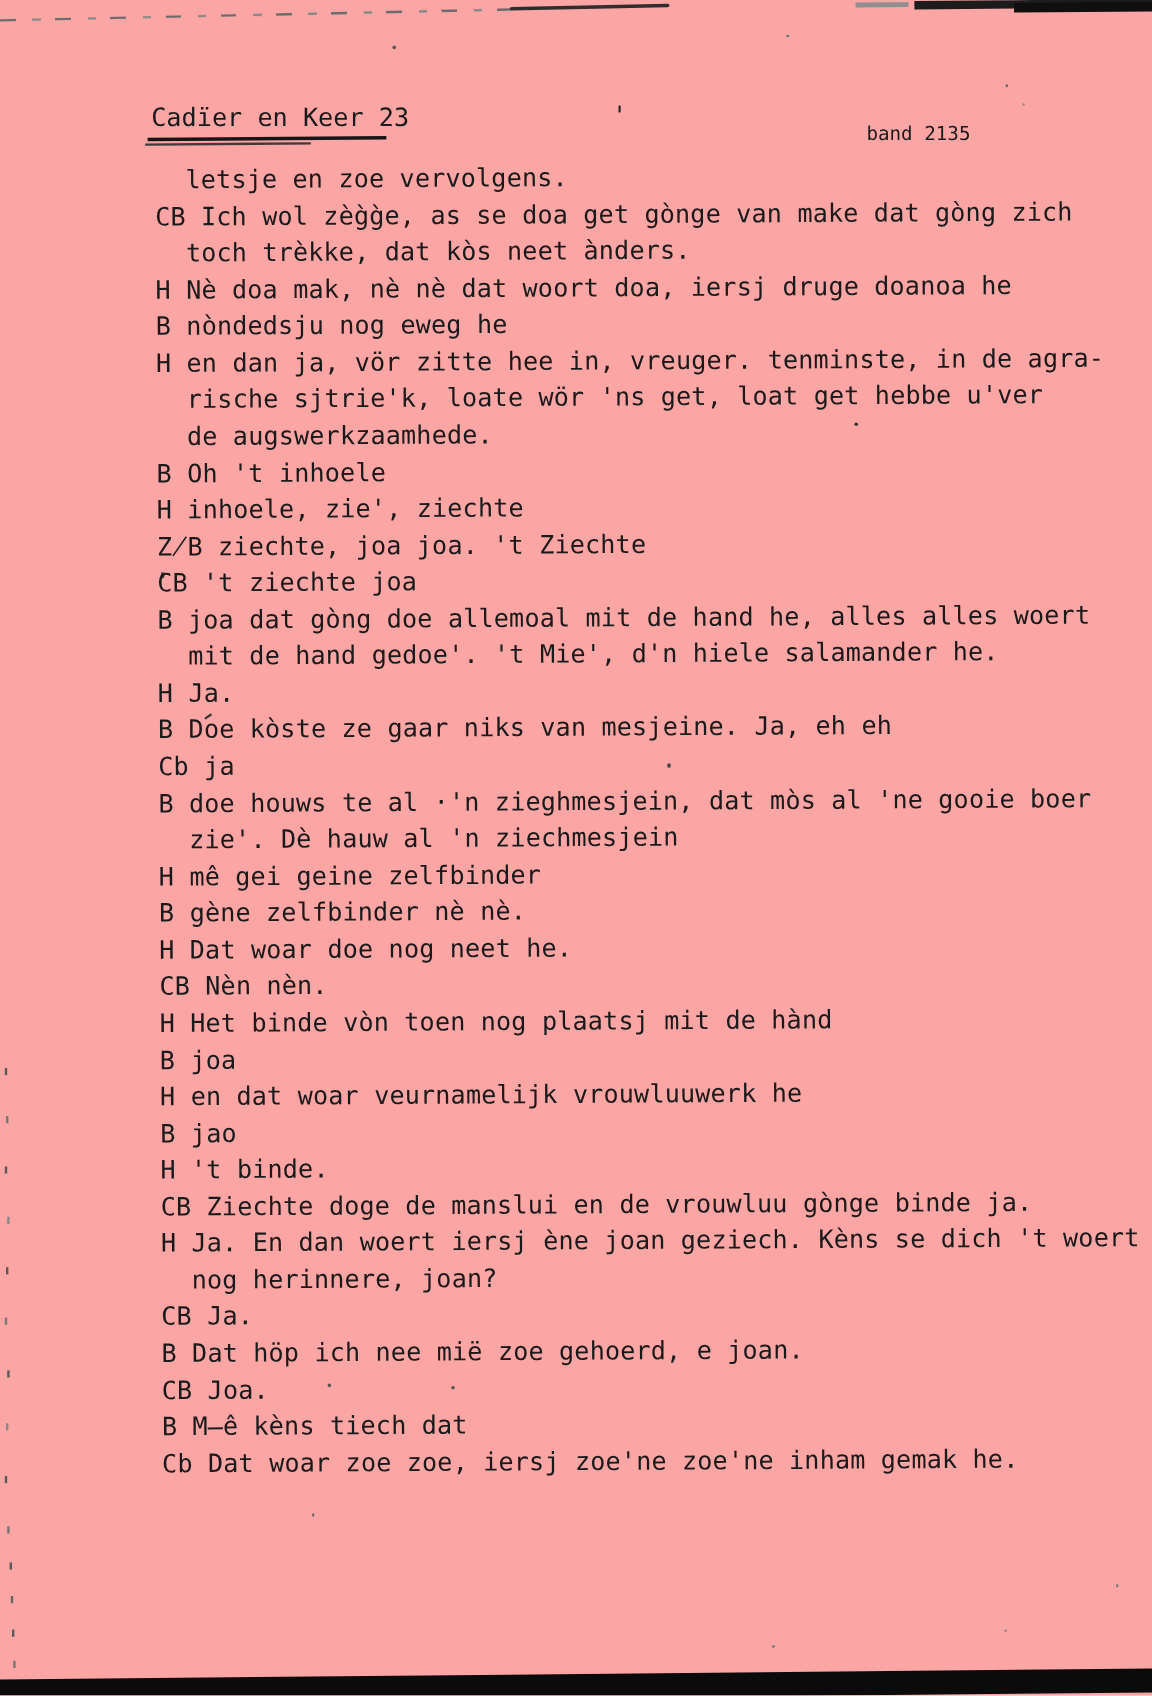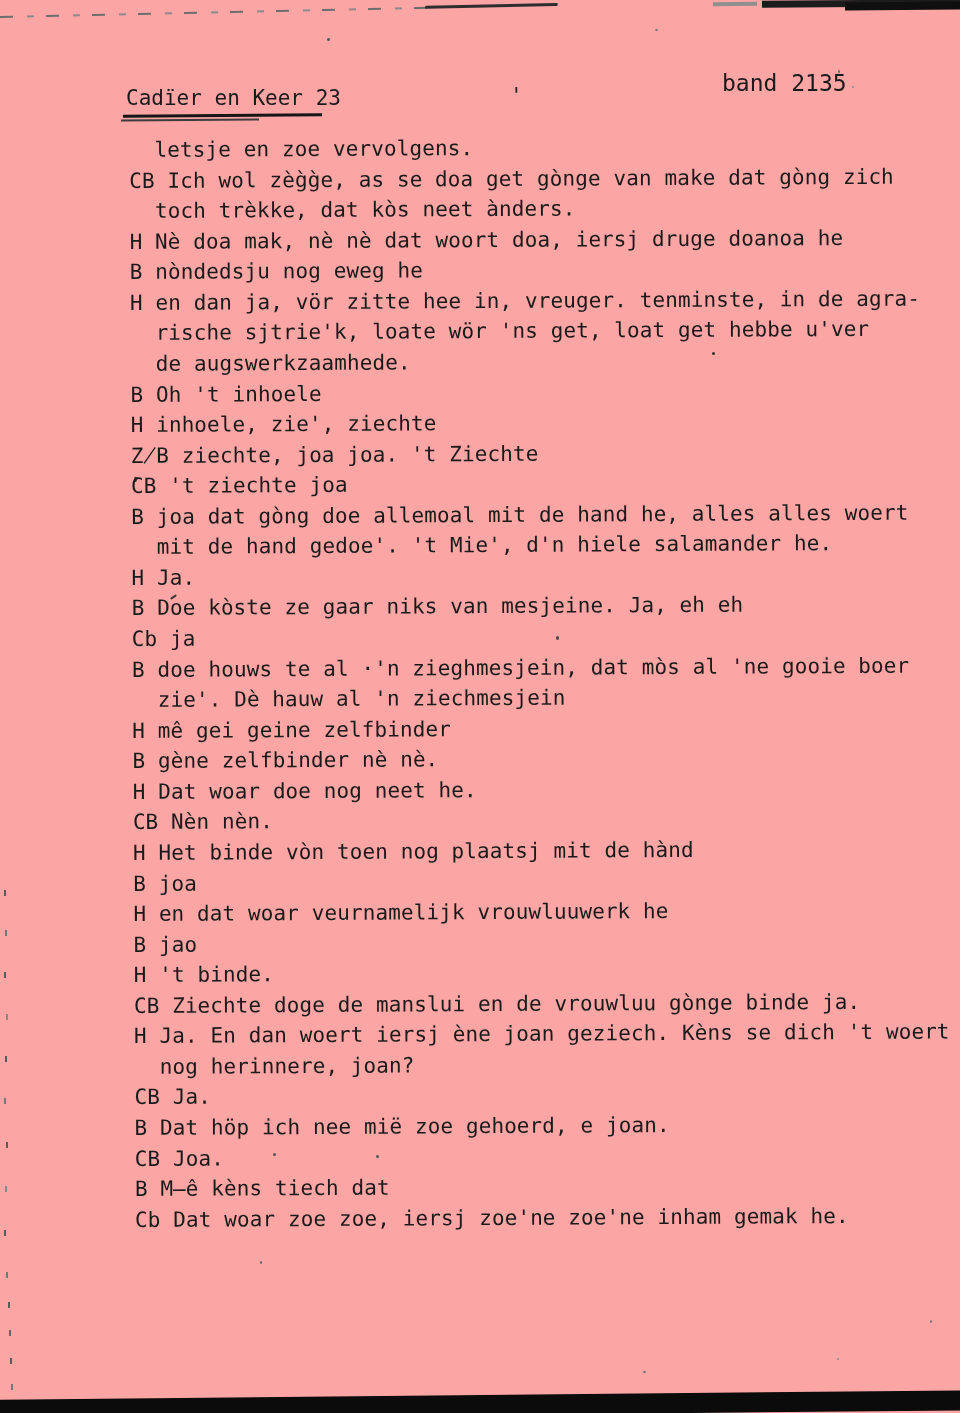--- a/index.html
+++ b/index.html
@@ -42,21 +42,21 @@
   .s11{left:643px;top:1371px;width:3px;height:2px;background:#777;}
   .s12{left:930px;top:1320px;width:2px;height:3px;background:#777;}
   .s13{left:837px;top:1358px;width:2px;height:2px;background:#888;}
   .s14{left:134px;top:477px;width:3px;height:5px;background:#3d3d3d;border-radius:0 0 2px 2px;transform:rotate(12deg);}
   .margin-tick{position:absolute;width:2px;height:6px;background:#5a5a5a;}
   
   .title{position:absolute;left:126px;top:86px;font-size:21px;white-space:pre;}
   .title-underline{position:absolute;left:123px;top:114px;width:199px;height:2.5px;background:#161616;transform:rotate(-0.4deg);}
   .title-underline2{position:absolute;left:121px;top:119px;width:138px;height:1.6px;background:#3c3c3c;transform:rotate(-0.4deg);}
   .stray-apostrophe{position:absolute;left:510px;top:84px;font-size:21px;color:#222;}
-  .band{position:absolute;left:722px;top:70px;font-size:23px;white-space:pre;}
+  .band{position:absolute;left:722px;top:102px;font-size:16px;white-space:pre;}
   
   .transcript{
     position:absolute;left:129px;top:135px;width:830px;
     font-size:21px;line-height:30.57px;
     transform:rotate(-0.32deg);transform-origin:top left;
   }
   .transcript .line{white-space:pre;letter-spacing:0.1px;}
 </style>
 </head>
 <body>

